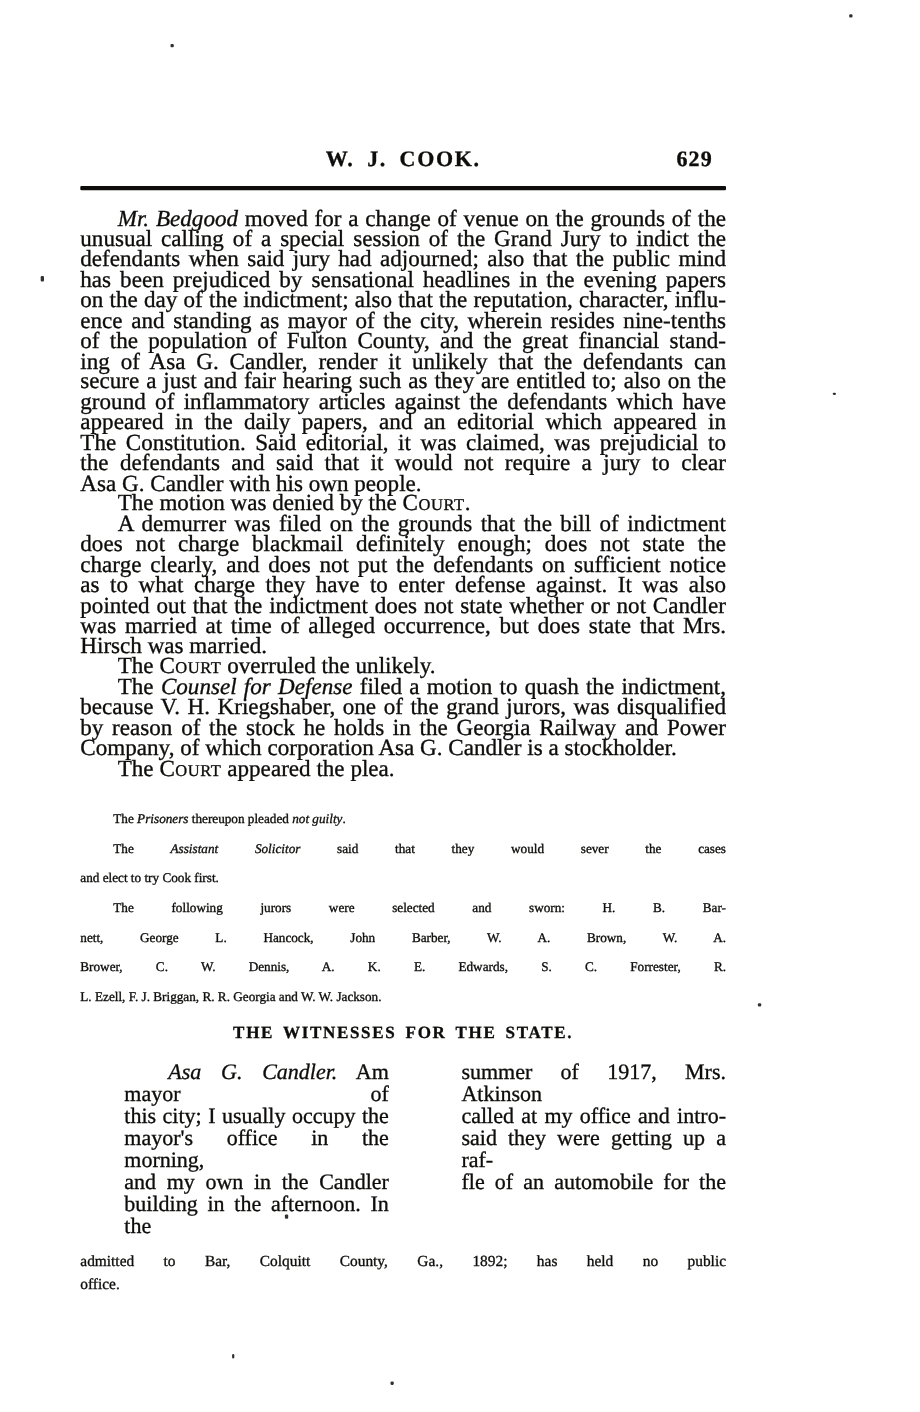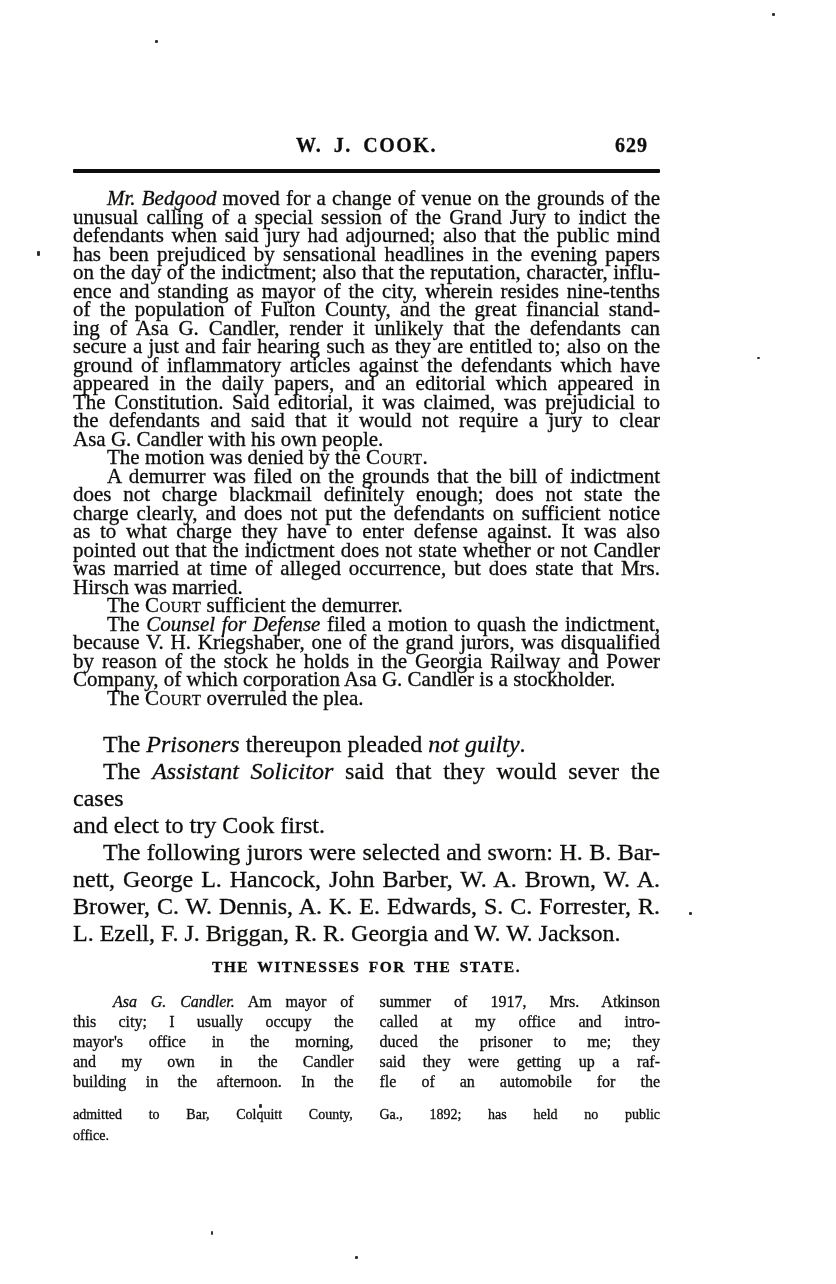--- a/index.html
+++ b/index.html
@@ -19,29 +19,29 @@
     letter-spacing:1.5px;word-spacing:5px;
   }
   .head-number{position:absolute;right:12px;top:0;font-size:20px;font-weight:bold;letter-spacing:1px;}
   .rule{margin-top:9px;height:4px;background:var(--ink);border-radius:1px;}
   .body-blocks{margin-top:16px;}
   .para{margin:0;}
   .line{text-align:justify;text-align-last:justify;}
   .line.last{text-align-last:left;}
   .body-text .line{font-size:21px;line-height:18.5px;}
   .body-text .line.first{text-indent:34px;}
-  .big-text .line{font-size:24px;line-height:27px;}
+  .big-text .line{font-size:12px;line-height:27px;}
   .big-text .line.first{text-indent:30px;}
   .heading{
     text-align:center;font-size:15.5px;font-weight:bold;
     letter-spacing:1.5px;word-spacing:3px;line-height:19px;
   }
   .cols{display:flex;gap:26px;}
   .col{flex:1;min-width:0;}
-  .col .line{font-size:16px;line-height:20px;}
+  .col .line{font-size:20px;line-height:20px;margin-left:40px;}
   .col .line.first{text-indent:40px;}
   .footnote-text .line{font-size:14px;line-height:21px;}
   .it{font-style:italic;}
   .sc{font-variant:small-caps;letter-spacing:0.5px;margin-top:17px;}
   .speck{position:absolute;background:var(--ink);opacity:0.85;border-radius:1px;}
 </style>
 </head>
 <body>
 
 <div class="page">
@@ -74,30 +74,30 @@
         <div class="para body-text">
           <div class="line first"><span>A demurrer was filed on the grounds that the bill of indictment</span></div>
           <div class="line"><span>does not charge blackmail definitely enough; does not state the</span></div>
           <div class="line"><span>charge clearly, and does not put the defendants on sufficient notice</span></div>
           <div class="line"><span>as to what charge they have to enter defense against. It was also</span></div>
           <div class="line"><span>pointed out that the indictment does not state whether or not Candler</span></div>
           <div class="line"><span>was married at time of alleged occurrence, but does state that Mrs.</span></div>
           <div class="line last"><span>Hirsch was married.</span></div>
         </div>
         <div class="para body-text">
-          <div class="line first last"><span>The </span><span class="sc">Court</span><span> sufficient the demurrer.</span></div>
+          <div class="line first last"><span>The </span><span class="sc">Court</span><span> overruled the unlikely.</span></div>
         </div>
         <div class="para body-text">
           <div class="line first"><span>The </span><span class="it">Counsel for Defense</span><span> filed a motion to quash the indictment,</span></div>
           <div class="line"><span>because V. H. Kriegshaber, one of the grand jurors, was disqualified</span></div>
           <div class="line"><span>by reason of the stock he holds in the Georgia Railway and Power</span></div>
           <div class="line last"><span>Company, of which corporation Asa G. Candler is a stockholder.</span></div>
         </div>
         <div class="para body-text">
-          <div class="line first last"><span>The </span><span class="sc">Court</span><span> overruled the plea.</span></div>
+          <div class="line first last"><span>The </span><span class="sc">Court</span><span> appeared the plea.</span></div>
         </div>
         <div class="para big-text" style="margin-top: 24px;">
           <div class="line first last"><span>The </span><span class="it">Prisoners</span><span> thereupon pleaded </span><span class="it">not guilty</span><span>.</span></div>
         </div>
         <div class="para big-text">
           <div class="line first"><span>The </span><span class="it">Assistant Solicitor</span><span> said that they would sever the cases</span></div>
           <div class="line last"><span>and elect to try Cook first.</span></div>
         </div>
         <div class="para big-text">
           <div class="line first"><span>The following jurors were selected and sworn: H. B. Bar-</span></div>
@@ -113,21 +113,20 @@
               <div class="line"><span>this city; I usually occupy the</span></div>
               <div class="line"><span>mayor's office in the morning,</span></div>
               <div class="line"><span>and my own in the Candler</span></div>
               <div class="line"><span>building in the afternoon. In the</span></div>
             </div>
           </div>
           <div class="col">
             <div class="para ">
               <div class="line"><span>summer of 1917, Mrs. Atkinson</span></div>
               <div class="line"><span>called at my office and intro-</span></div>
-              <div class="line"><span>duced the prisoner to me; they</span></div>
               <div class="line"><span>said they were getting up a raf-</span></div>
               <div class="line"><span>fle of an automobile for the</span></div>
             </div>
           </div>
         </div>
         <div class="para footnote-text" style="margin-top: 12px;">
           <div class="line"><span>admitted to Bar, Colquitt County, Ga., 1892; has held no public</span></div>
           <div class="line last"><span>office.</span></div>
         </div>
       </main>

